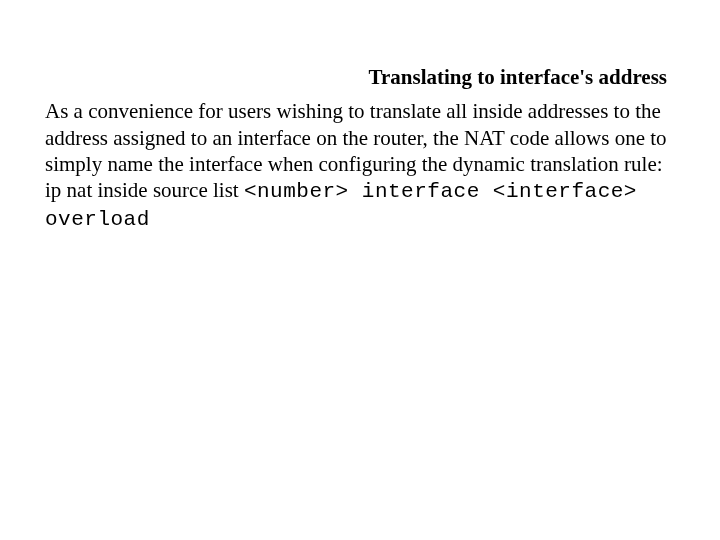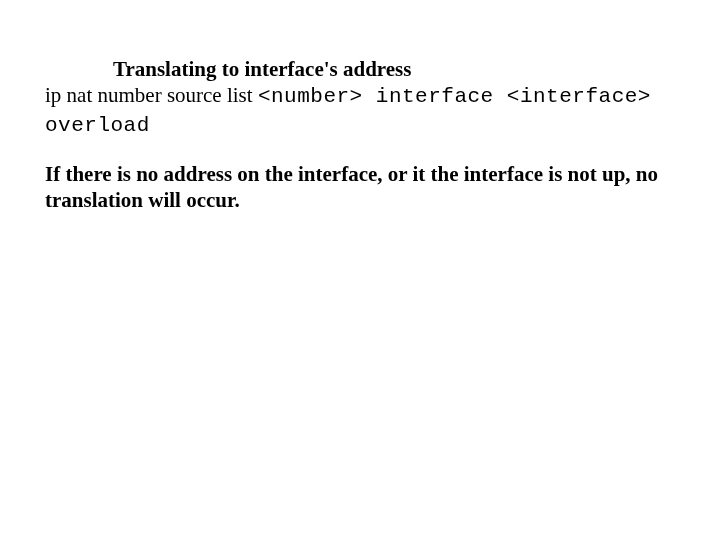--- a/index.html
+++ b/index.html
@@ -13,21 +13,22 @@
     color: #000;
     line-height: 1.25;
   }
   .page {
     box-sizing: border-box;
     padding: 56px 45px 0 45px;
   }
   .heading {
     font-weight: bold;
     text-indent: 68px;
-    margin: 0;
+    margin: 8px;
+    text-align: right;
   }
   .para {
     margin: 0;
   }
   .mono {
     font-family: "Courier New", Courier, monospace;
     letter-spacing: 0.5px;
   }
   .gap {
     height: 22px;
@@ -36,26 +37,26 @@
     font-weight: bold;
   }
 </style>
 </head>
 <body>
 
 <div class="page">
 
   <p class="heading">Translating to interface's address</p>
 
+  <p class="para">As a convenience for users wishing to translate all inside addresses to the address assigned to an interface on the router, the NAT code allows one to simply name the interface when configuring the dynamic translation rule:</p>
 
   <p class="para">
-    <span>ip nat number source list </span><span class="mono">&lt;number&gt; interface &lt;interface&gt; overload</span>
+    <span>ip nat inside source list </span><span class="mono">&lt;number&gt; interface &lt;interface&gt; overload</span>
   </p>
 
   <div class="gap"></div>
 
-  <p class="para bold">If there is no address on the interface, or it the interface is not up, no translation will occur.</p>
 
   <div class="gap"></div>
 
 
 
 </div>
 
 </body></html>

